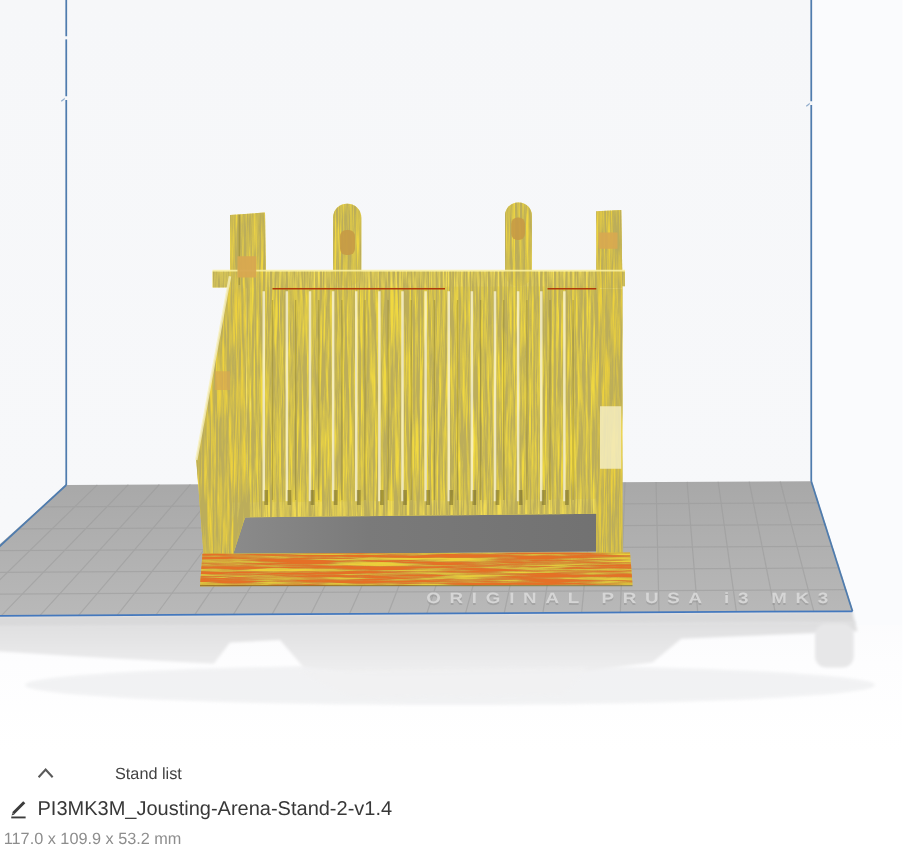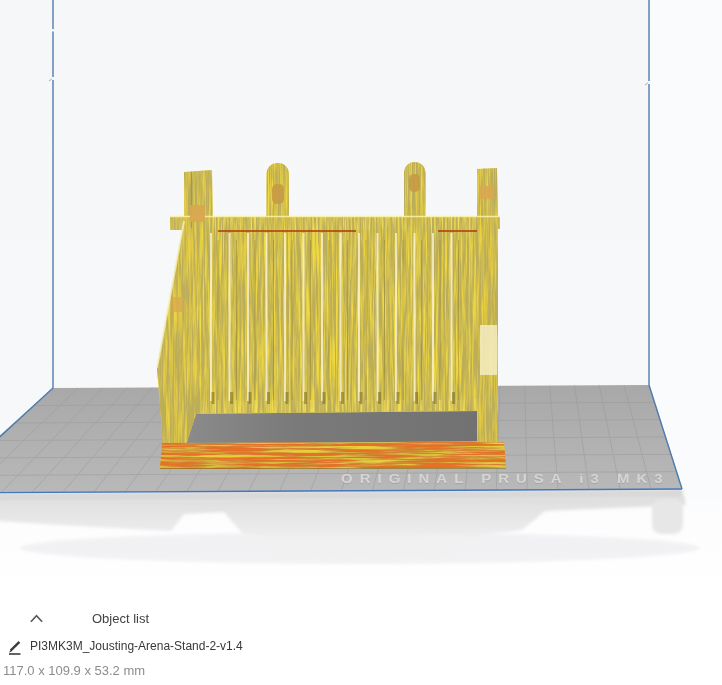--- a/index.html
+++ b/index.html
@@ -7,21 +7,21 @@
   .stage{position:relative;width:722px;height:685px;background:#ffffff;}
   .viewport{position:absolute;left:0;top:0;width:722px;height:602px;
     background:linear-gradient(#f6f7f9 0%,#f7f8fa 70%,#fdfdfe 88%,#ffffff 100%);}
   .viewport svg{display:block;}
   .bottom-bar{position:absolute;left:0;top:602px;width:722px;height:83px;background:#ffffff;}
   .ol-header{position:absolute;left:0;top:8px;height:18px;width:300px;cursor:pointer;}
   .ol-header .chev{position:absolute;left:29px;top:3px;}
   .ol-header .lbl{position:absolute;left:92px;top:1px;font-size:13px;color:#424242;}
   .ol-item{position:absolute;left:0;top:36px;height:18px;width:330px;cursor:pointer;}
   .ol-item .pencil{position:absolute;left:7px;top:1px;}
-  .ol-item .name{position:absolute;left:30px;top:1px;font-size:12px;color:#383838;}
+  .ol-item .name{position:absolute;left:30px;top:1px;font-size:16px;color:#383838;}
   .dims{position:absolute;left:3px;top:61px;font-size:13px;color:#8d8d8d;}
 </style>
 </head>
 <body>
 
 <div class="stage">
 
   <div class="viewport">
     <svg width="722" height="602" viewBox="0 0 722 602">
       <defs>
@@ -215,21 +215,21 @@
         </g>
       </g>
     </svg>
   </div>
 
   <div class="bottom-bar">
     <div class="ol-header">
       <svg class="chev" width="15" height="11" viewBox="0 0 16 11">
         <polyline points="2,9 8,2.5 14,9" fill="none" stroke="#5a5a5a" stroke-width="1.8"></polyline>
       </svg>
-      <span class="lbl">Object list</span>
+      <span class="lbl">Stand list</span>
     </div>
 
     <div class="ol-item">
       <svg class="pencil" width="16" height="16" viewBox="0 0 16 16">
         <line x1="3.6" y1="11.6" x2="12.4" y2="2.8" stroke="#3c3c3c" stroke-width="2.4"></line>
         <polygon points="2.2,13.4 4.6,12.6 3.2,11.2" fill="#3c3c3c"></polygon>
         <line x1="2" y1="15" x2="13.5" y2="15" stroke="#3c3c3c" stroke-width="1.6"></line>
       </svg>
       <span class="name">PI3MK3M_Jousting-Arena-Stand-2-v1.4</span>
     </div>

